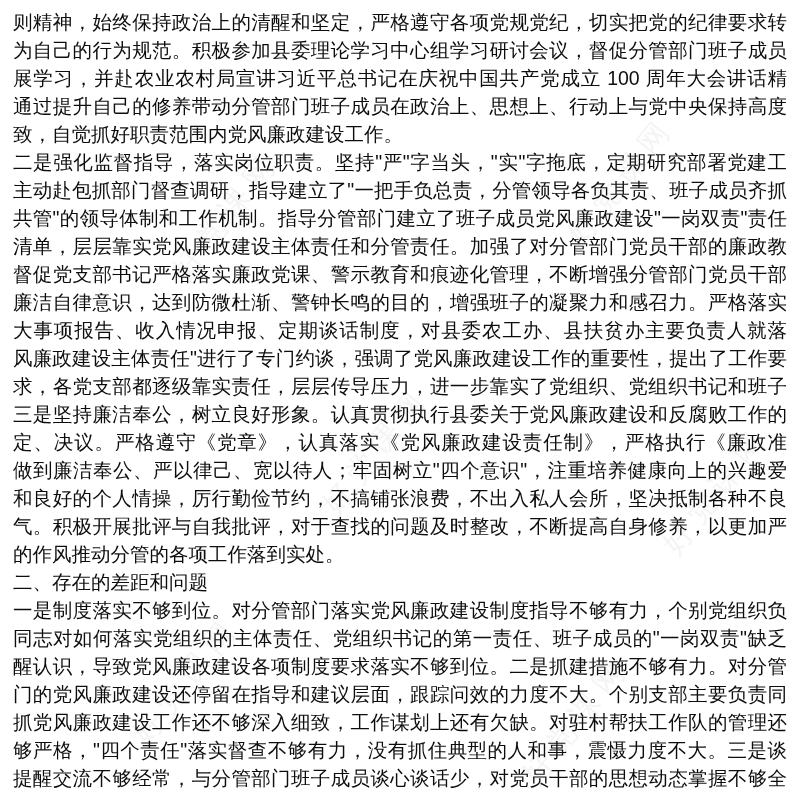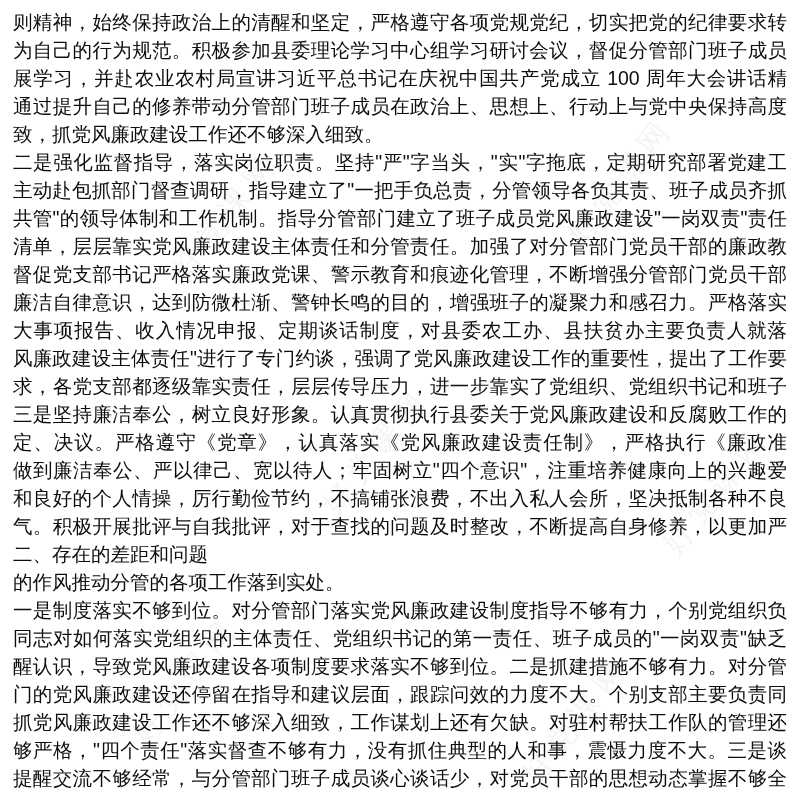--- a/index.html
+++ b/index.html
@@ -61,37 +61,37 @@
   <span class="wm" style="left: 300px; top: 430px;">好党课网</span>
   <span class="wm" style="left: 640px; top: 470px;">好党课网</span>
   <span class="wm" style="left: 110px; top: 660px;">好党课网</span>
   <span class="wm" style="left: 500px; top: 700px;">好党课网</span>
 
   <div class="doc-text">
       <div class="line full">则精神，始终保持政治上的清醒和坚定，严格遵守各项党规党纪，切实把党的纪律要求转化</div>
       <div class="line full">为自己的行为规范。积极参加县委理论学习中心组学习研讨会议，督促分管部门班子成员开</div>
       <div class="line full">展学习，并赴农业农村局宣讲习近平总书记在庆祝中国共产党成立 100 周年大会讲话精神，</div>
       <div class="line full">通过提升自己的修养带动分管部门班子成员在政治上、思想上、行动上与党中央保持高度一</div>
-      <div class="line end">致，抓党风廉政建设工作还不够深入细致。</div>
+      <div class="line end">致，自觉抓好职责范围内党风廉政建设工作。</div>
       <div class="line full">二是强化监督指导，落实岗位职责。坚持"严"字当头，"实"字拖底，定期研究部署党建工作，</div>
       <div class="line full">主动赴包抓部门督查调研，指导建立了"一把手负总责，分管领导各负其责、班子成员齐抓</div>
       <div class="line full">共管"的领导体制和工作机制。指导分管部门建立了班子成员党风廉政建设"一岗双责"责任</div>
       <div class="line full">清单，层层靠实党风廉政建设主体责任和分管责任。加强了对分管部门党员干部的廉政教育，</div>
       <div class="line full">督促党支部书记严格落实廉政党课、警示教育和痕迹化管理，不断增强分管部门党员干部的</div>
       <div class="line full">廉洁自律意识，达到防微杜渐、警钟长鸣的目的，增强班子的凝聚力和感召力。严格落实重</div>
       <div class="line full">大事项报告、收入情况申报、定期谈话制度，对县委农工办、县扶贫办主要负责人就落实"党</div>
       <div class="line full">风廉政建设主体责任"进行了专门约谈，强调了党风廉政建设工作的重要性，提出了工作要</div>
       <div class="line full">求，各党支部都逐级靠实责任，层层传导压力，进一步靠实了党组织、党组织书记和班子成</div>
       <div class="line full">三是坚持廉洁奉公，树立良好形象。认真贯彻执行县委关于党风廉政建设和反腐败工作的决</div>
       <div class="line full">定、决议。严格遵守《党章》，认真落实《党风廉政建设责任制》，严格执行《廉政准则》，</div>
       <div class="line full">做到廉洁奉公、严以律己、宽以待人；牢固树立"四个意识"，注重培养健康向上的兴趣爱好</div>
       <div class="line full">和良好的个人情操，厉行勤俭节约，不搞铺张浪费，不出入私人会所，坚决抵制各种不良邪</div>
       <div class="line full">气。积极开展批评与自我批评，对于查找的问题及时整改，不断提高自身修养，以更加严实</div>
+      <div class="line end">的作风推动分管的各项工作落到实处。</div>
       <div class="line end">二、存在的差距和问题</div>
-      <div class="line end">的作风推动分管的各项工作落到实处。</div>
       <div class="line full">一是制度落实不够到位。对分管部门落实党风廉政建设制度指导不够有力，个别党组织负责</div>
       <div class="line full">同志对如何落实党组织的主体责任、党组织书记的第一责任、班子成员的"一岗双责"缺乏清</div>
       <div class="line full">醒认识，导致党风廉政建设各项制度要求落实不够到位。二是抓建措施不够有力。对分管部</div>
       <div class="line full">门的党风廉政建设还停留在指导和建议层面，跟踪问效的力度不大。个别支部主要负责同志</div>
       <div class="line full">抓党风廉政建设工作还不够深入细致，工作谋划上还有欠缺。对驻村帮扶工作队的管理还不</div>
       <div class="line full">够严格，"四个责任"落实督查不够有力，没有抓住典型的人和事，震慑力度不大。三是谈话</div>
       <div class="line full">提醒交流不够经常，与分管部门班子成员谈心谈话少，对党员干部的思想动态掌握不够全面</div>
     </div>
 
 </div>

